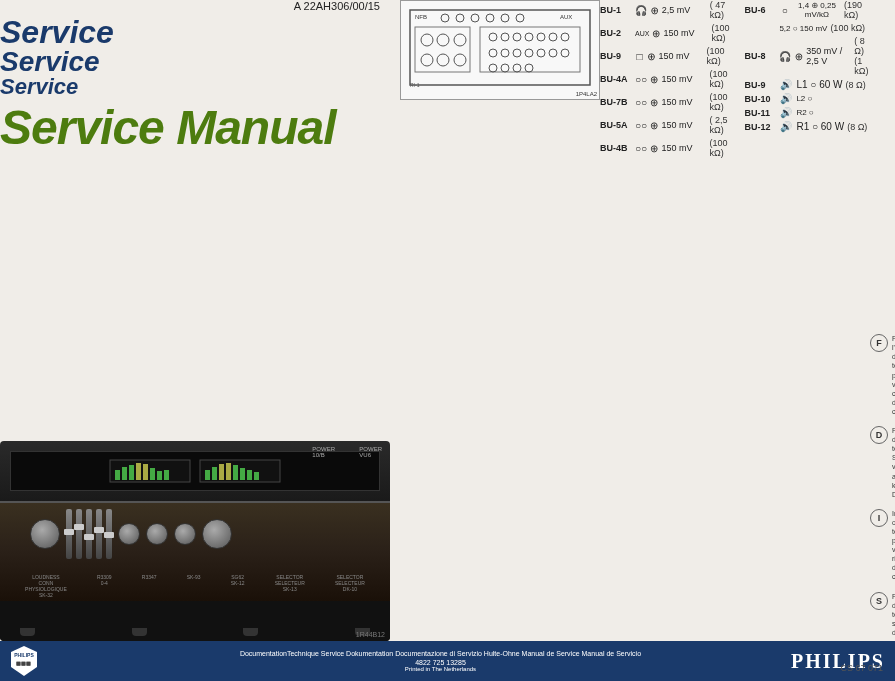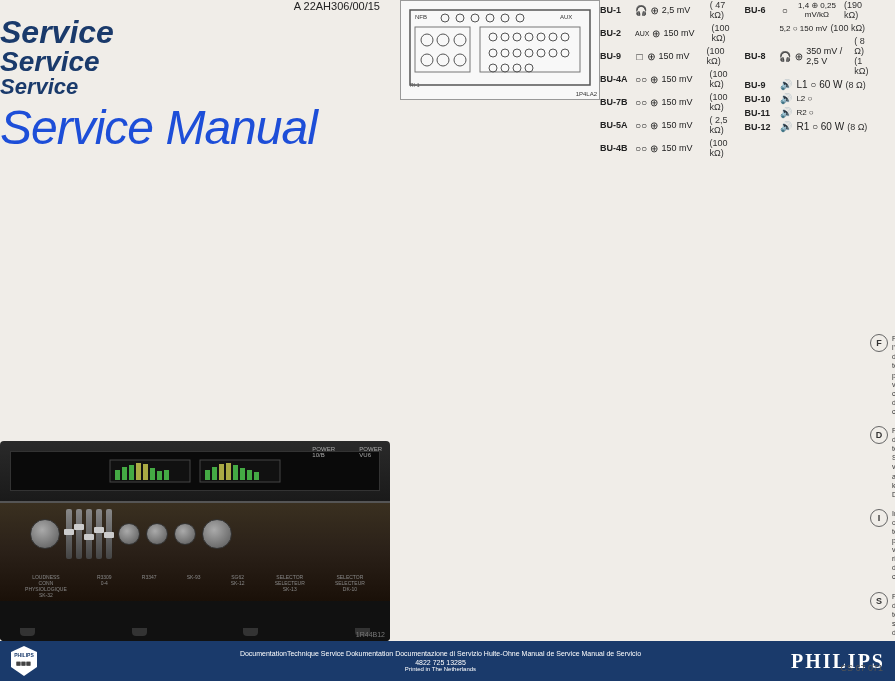--- a/index.html
+++ b/index.html
@@ -52,22 +52,22 @@
       color: #1a3a6b;
       line-height: 1;
     }
 
     .service-italic.large { font-size: 32px; font-weight: bold; }
     .service-italic.medium { font-size: 28px; font-weight: bold; }
     .service-italic.small-text { font-size: 22px; font-weight: bold; }
 
     .service-manual-title {
       font-size: 48px;
-      font-weight: 400;
-      color: #1d4ed8;
+      font-weight: 700;
+      color: #4d7c0f;
       font-style: italic;
       line-height: 1;
       margin-bottom: 0;
       letter-spacing: -1px;
     }
 
     .amplifier-image {
       width: 390px;
       height: 200px;
       background: linear-gradient(180deg, #2a2a2a 0%, #1a1a1a 30%, #0d0d0d 100%);

